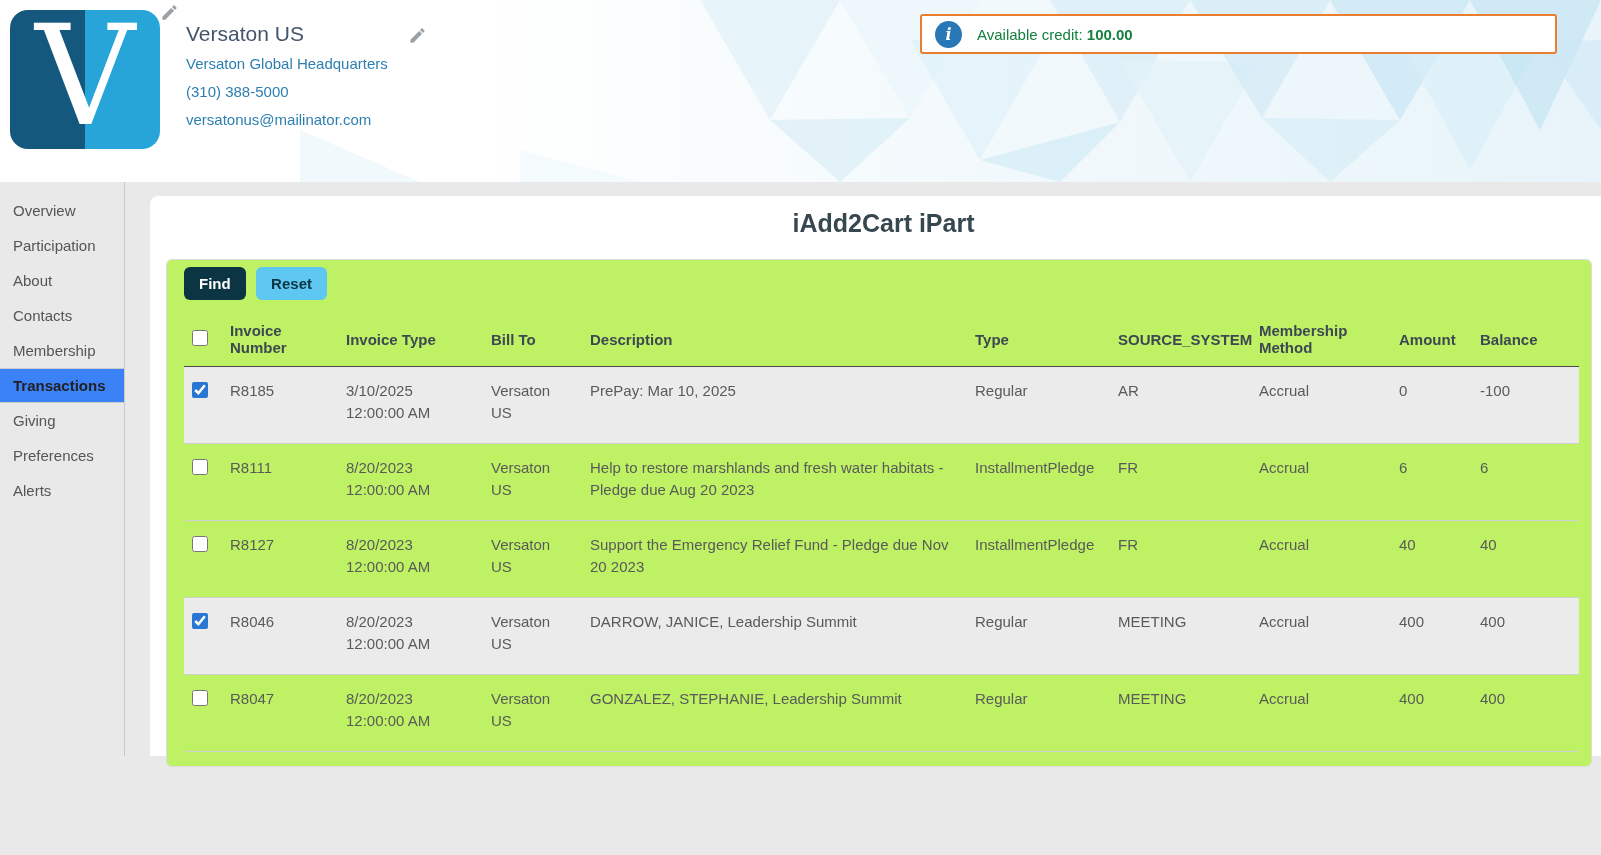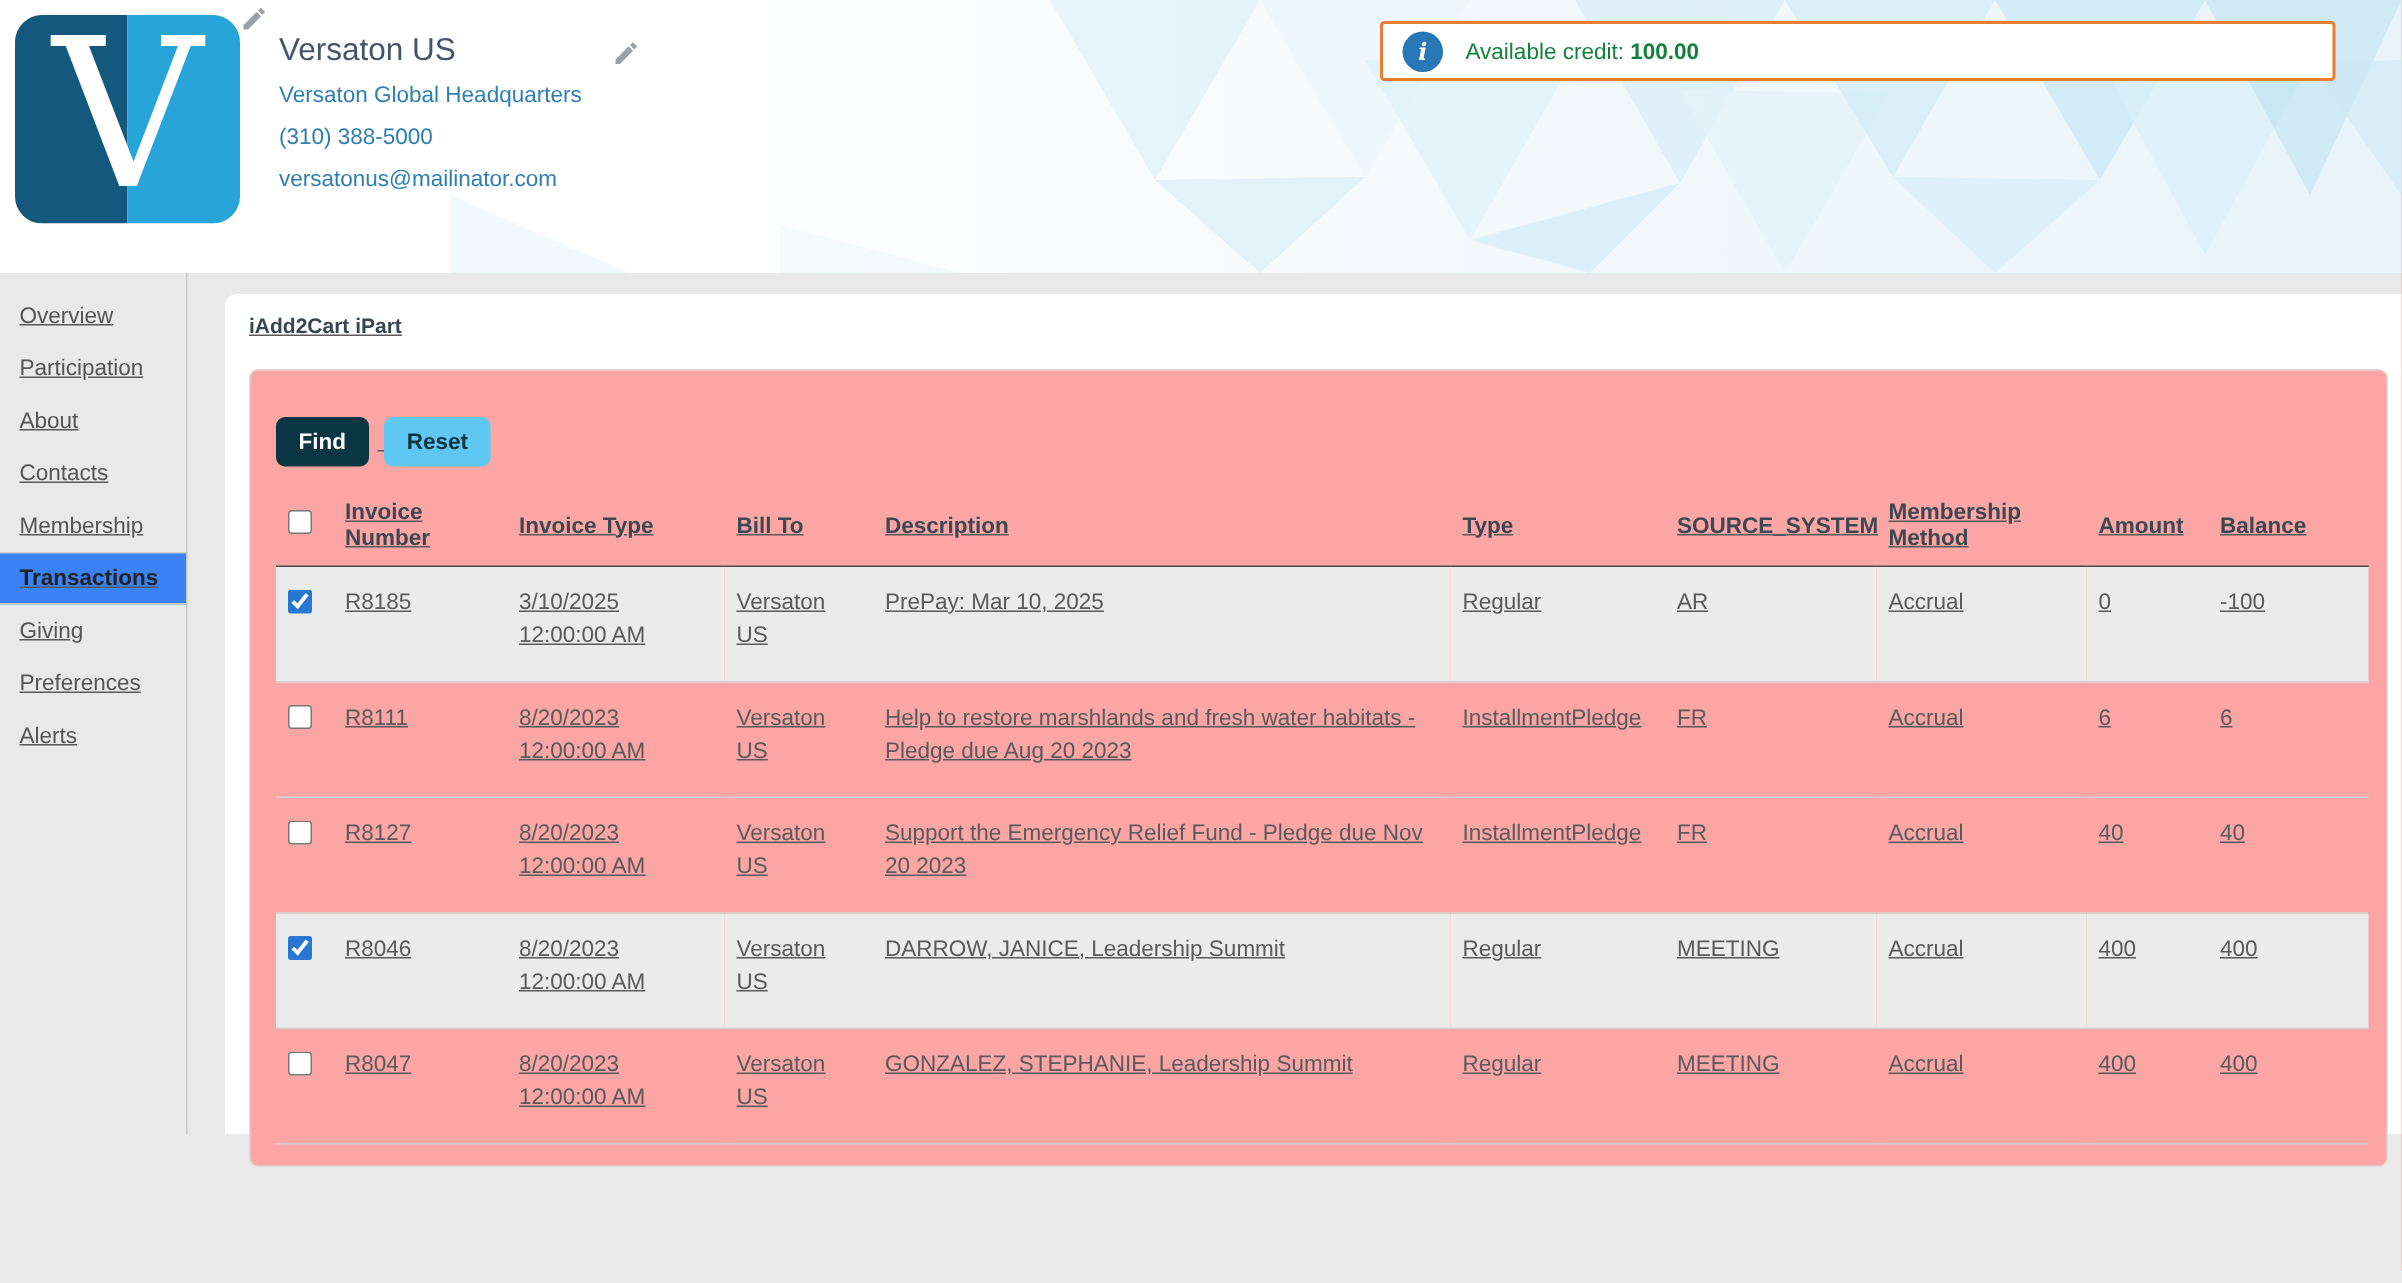--- a/index.html
+++ b/index.html
@@ -44,45 +44,45 @@
   }
   .info-circle {
     width:27px; height:27px; border-radius:50%; background:#2878b8;
     color:#fff; font-family:"DejaVu Serif", serif; font-style:italic; font-weight:bold;
     font-size:16px; display:flex; align-items:center; justify-content:center;
     margin-left:13px; flex:0 0 auto;
   }
   .credit-text { margin-left:15px; font-size:15px; color:#15803d; }
   .credit-text b { font-weight:700; }
   
-  .page { display:flex; height:574px;text-decoration:underline; }
+  .page { display:flex; height:574px; }
   .sidebar {
     width:125px; flex:0 0 125px;
     border-right:1px solid #c9c9c9;
     padding-top:11px;
   }
   .side-item {
     height:35px; display:flex; align-items:center;
     padding-left:13px; font-size:15px; color:#555; cursor:pointer;
     border-top:1px solid transparent; border-bottom:1px solid transparent;
   }
   .side-item.active {
     background:#3b82f6; border-top:1px solid #cccccc; border-bottom:1px solid #cccccc;
     font-weight:700; color:#222;
   }
   .main-panel {
     flex:1; background:#ffffff; margin-left:25px; margin-top:14px;
     border-radius:8px 0 0 0; padding:13px 0 0 11px;
   }
-  .page-title { font-size:14px; font-weight:600; color:#37474f; margin-left:5px; }
+  .page-title { font-size:25px; font-weight:600; color:#37474f; margin-left:5px;text-align:center; }
   .card {
     margin:21px 9px 0 5px;
     border:1px solid #dcdcdc; border-radius:6px;
-    padding:31px 12px 14px 17px;
-    background:#fca5a5;
+    padding:7px 12px 14px 17px;
+    background:#bef264;
   }
   .btn { border:none; border-radius:6px; font-family:"Liberation Sans",sans-serif;
          font-size:15px; font-weight:700; padding:8px 15px; cursor:pointer; }
   .btn-find { background:#0c3544; color:#ffffff; margin-right:6px; }
   .btn-reset { background:#5ec8f2; color:#0c3544; }
   
   table { width:100%; border-collapse:collapse; table-layout:fixed; margin-top:12px; }
   th {
     text-align:left; font-size:15px; font-weight:700; color:#3d4852;
     padding:10px 8px; border-bottom:1px solid #4a4a4a; vertical-align:middle;

